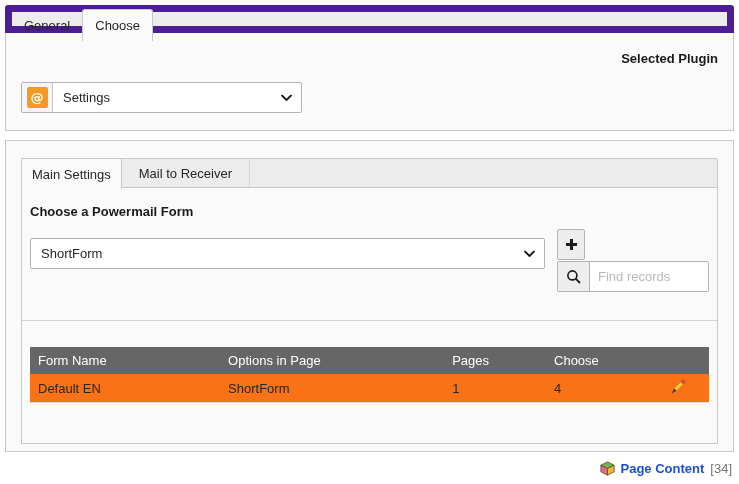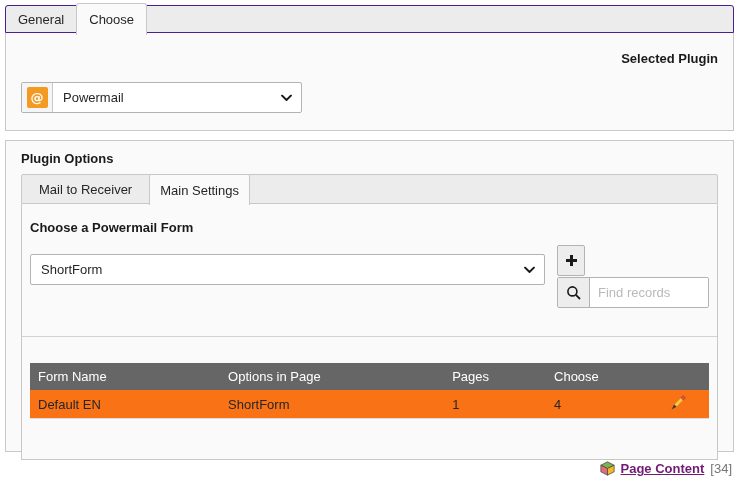--- a/index.html
+++ b/index.html
@@ -9,21 +9,21 @@
     font-family: "Liberation Sans", sans-serif;
     font-size: 13px; color: #262626;
     overflow: hidden;
   }
 
   
   .top-tabstrip {
     margin: 5px 5px 0 5px;
     height: 28px;
     background: #ececec;
-    border: 1px solid #4c1d95;
+    border: 7px solid #4c1d95;
     border-radius: 3px 3px 0 0;
     display: flex;
     align-items: flex-start;
   }
   .tab {
     height: 26px;
     display: flex; align-items: center;
     padding: 0 11px;
     cursor: pointer;
     color: #262626;
@@ -214,21 +214,21 @@
 
   
   .footer {
     margin: 9px 7px 0 0;
     display: flex;
     justify-content: flex-end;
     align-items: center;
     gap: 6px;
     font-size: 13px;
   }
-  .footer .title { font-weight: 700; color: #701a75; text-decoration: underline; }
+  .footer .title { font-weight: 700; color: #1d4ed8; }
   .footer .count { color: #767676; }
   .icon { display: inline-flex; line-height: 0; }
 </style>
 </head>
 <body>
 
 <div class="top-tabstrip">
   <div class="tab inactive-top">
     <span>General</span>
   </div>
@@ -236,38 +236,37 @@
     <span>Choose</span>
   </div>
 </div>
 
 <div class="panel panel-1">
   <div class="section-heading">Selected Plugin</div>
   <div class="combobox plugin-combo">
     <div class="icon-cell">
       <span class="pm-tile icon">@</span>
     </div>
-    <div class="value">Powermail</div>
+    <div class="value">Settings</div>
     <span class="chevron icon">
       <svg width="11" height="7" viewBox="0 0 11 7">
           <path d="M1 1l4.5 4.5L10 1" fill="none" stroke="#1a1a1a" stroke-width="1.8" stroke-linecap="round" stroke-linejoin="round"></path>
         </svg>
     </span>
   </div>
 </div>
 
 <div class="panel panel-2">
-  <div class="section-heading">Plugin Options</div>
 
   <div class="inner-tabstrip">
+    <div class="tab active-inner">
+      <span>Main Settings</span>
+    </div>
     <div class="tab inactive-inner">
       <span>Mail to Receiver</span>
-    </div>
-    <div class="tab active-inner">
-      <span>Main Settings</span>
     </div>
   </div>
 
   <div class="inner-content">
     <div class="section-heading">Choose a Powermail Form</div>
 
     <div class="picker-row">
       <div class="combobox form-combo">
         <div class="value">ShortForm</div>
         <span class="chevron icon">

